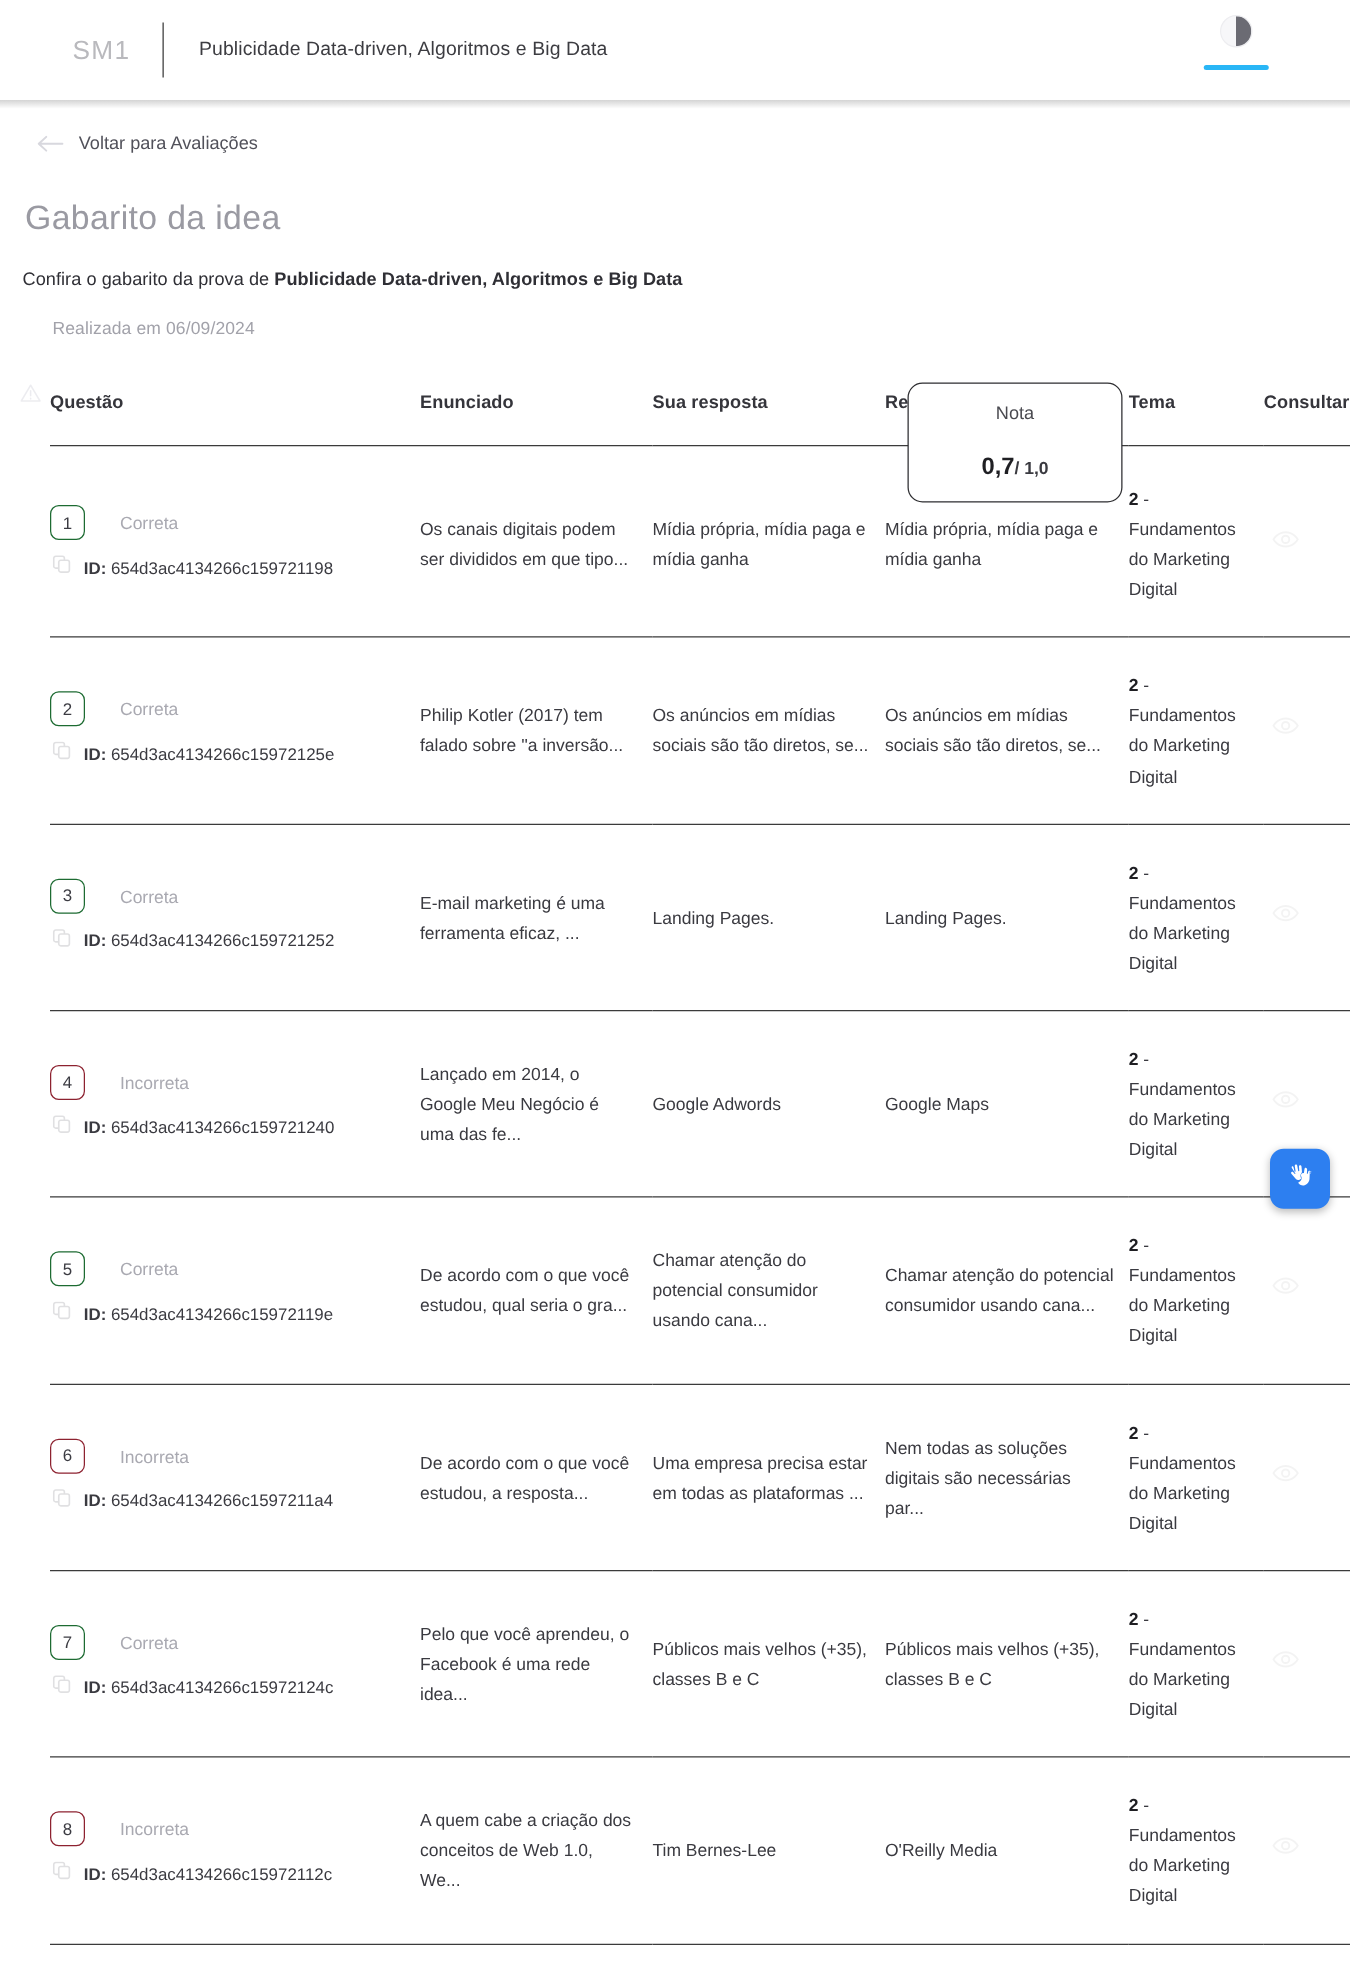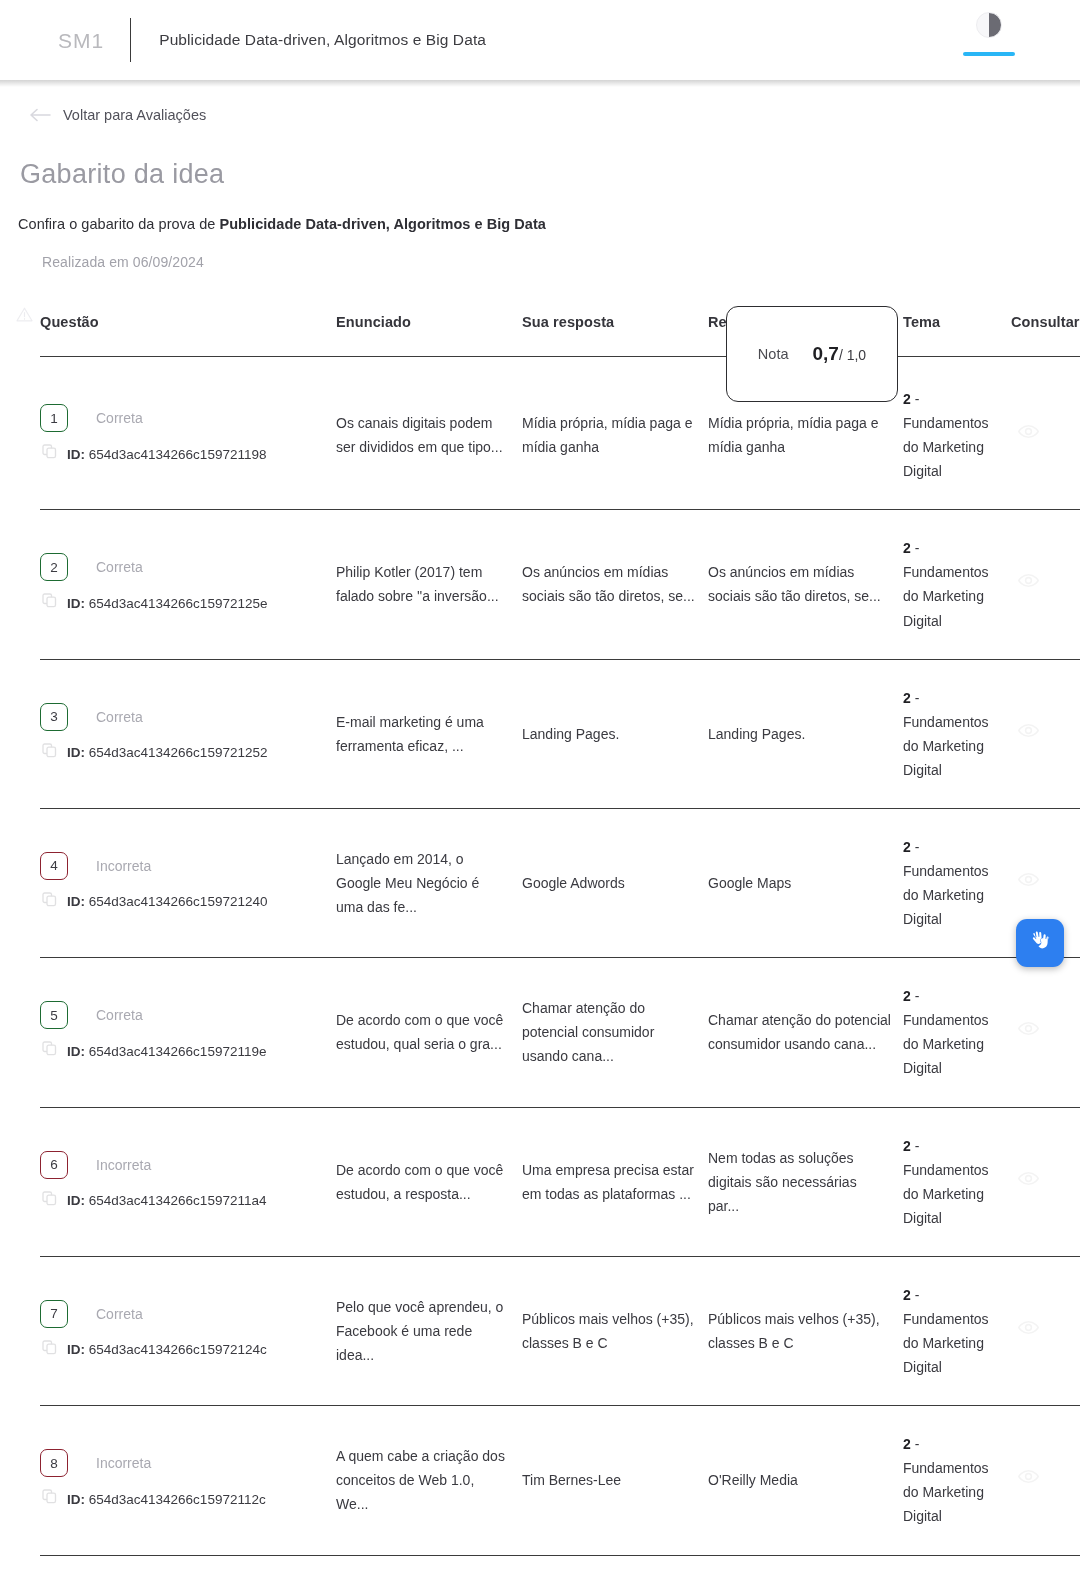--- a/index.html
+++ b/index.html
@@ -138,28 +138,29 @@
   
   .nota-card {
     position: absolute;
     right: 0px;
     top: 52px;
     width: 172px;
     height: 96px;
     border: 1.6px solid #2d2d30;
     border-radius: 12px;
     display: flex;
+    flex-direction: column;
     align-items: center;
     justify-content: center;
     gap: 24px;
     background: #fff;
   }
   .nota-label { font-size: 14.5px; color: #4a4a50; }
   .nota-value { font-size: 19px; font-weight: 700; color: #1f1f23; }
-  .nota-value .den { font-size: 14px; font-weight: 400; color: #3a3a40; }
+  .nota-value .den { font-size: 14px; font-weight: 700; color: #3a3a40; }
 
   
   .table-wrap {
     margin-top: 44px;
     padding: 0 0 0 22px;
     width: 1080px;
     overflow: hidden;
   }
   table.gabarito {
     width: 1105px;

